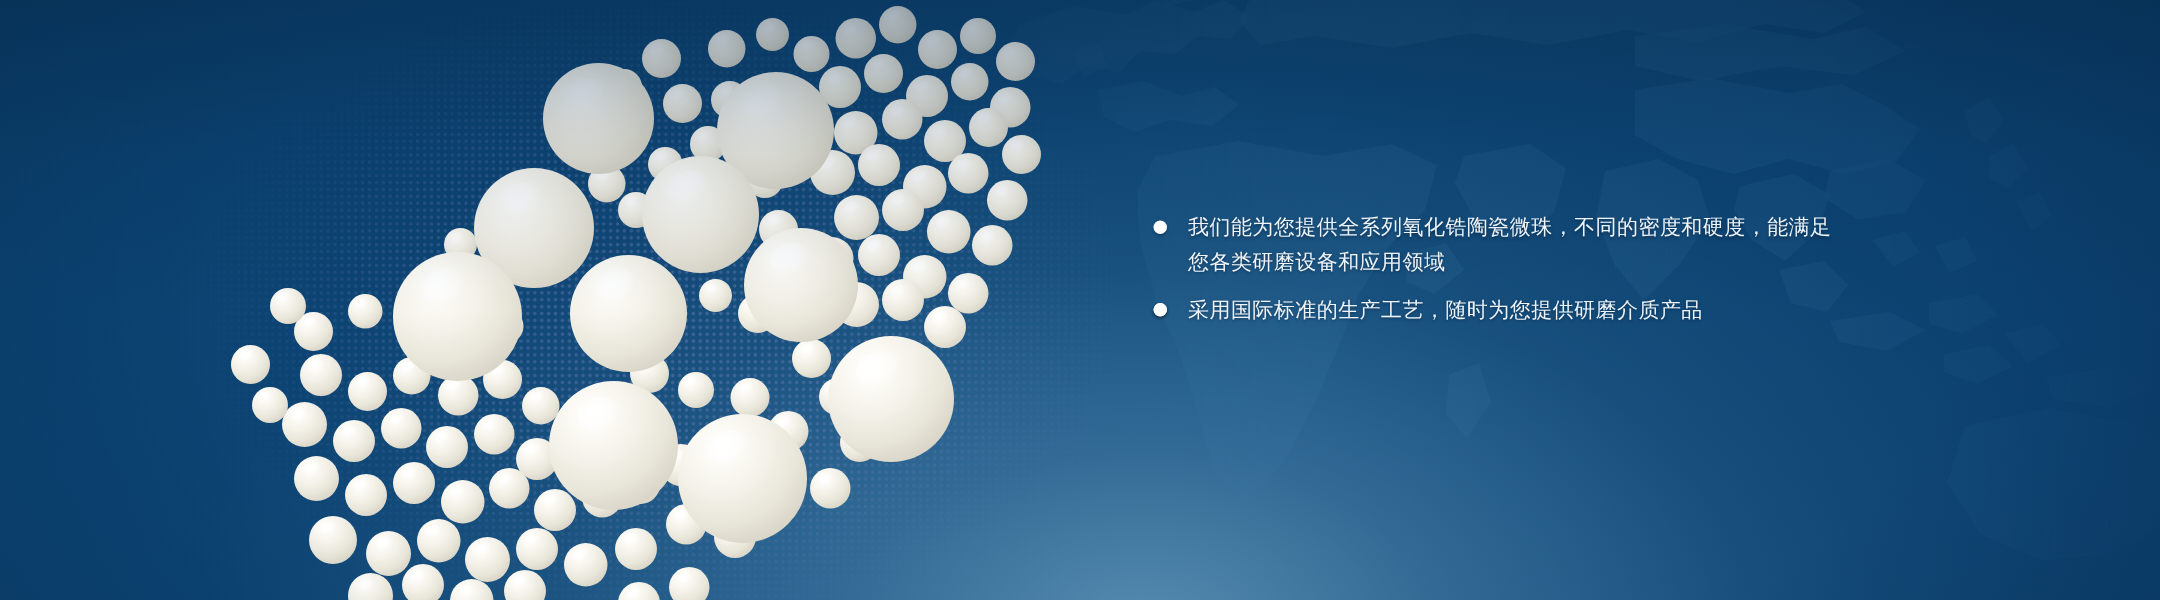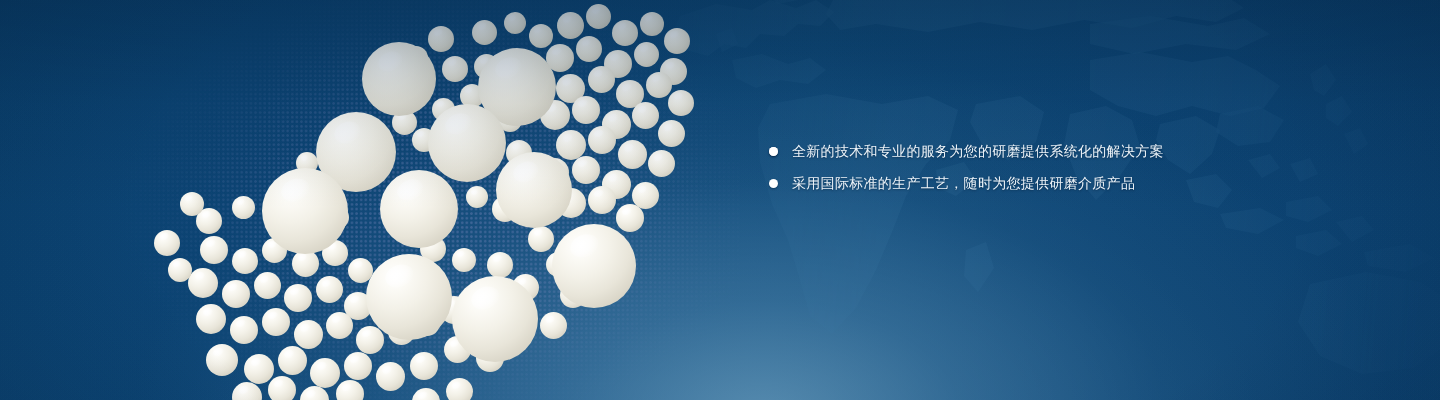--- a/index.html
+++ b/index.html
@@ -353,24 +353,24 @@
     <div class="bead" style="left:452px;top:276px;width:86px;height:86px;"></div>
     <div class="bead" style="left:552px;top:224px;width:84px;height:84px;"></div>
   </div>
 
   <div class="bg-vignette"></div>
 
   <div class="copy">
     <ul class="bullets">
       <li>
         <span class="dot"></span>
+        <span>我们能为您提供全系列氧化锆陶瓷微珠，不同的密度和硬度，能满足您各类研磨设备和应用领域</span>
       </li>
       <li>
         <span class="dot"></span>
-        <span>全新的技术和专业的服务为您的研磨提供系统化的解决方案</span>
       </li>
       <li>
         <span class="dot"></span>
         <span>采用国际标准的生产工艺，随时为您提供研磨介质产品</span>
       </li>
     </ul>
   </div>
 
 </div>
 

